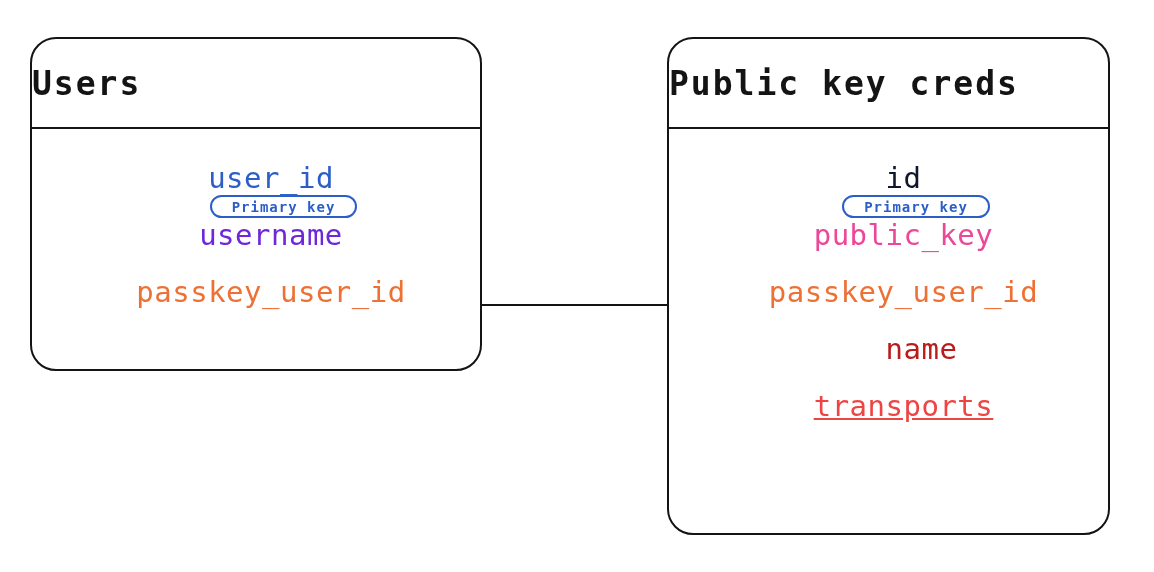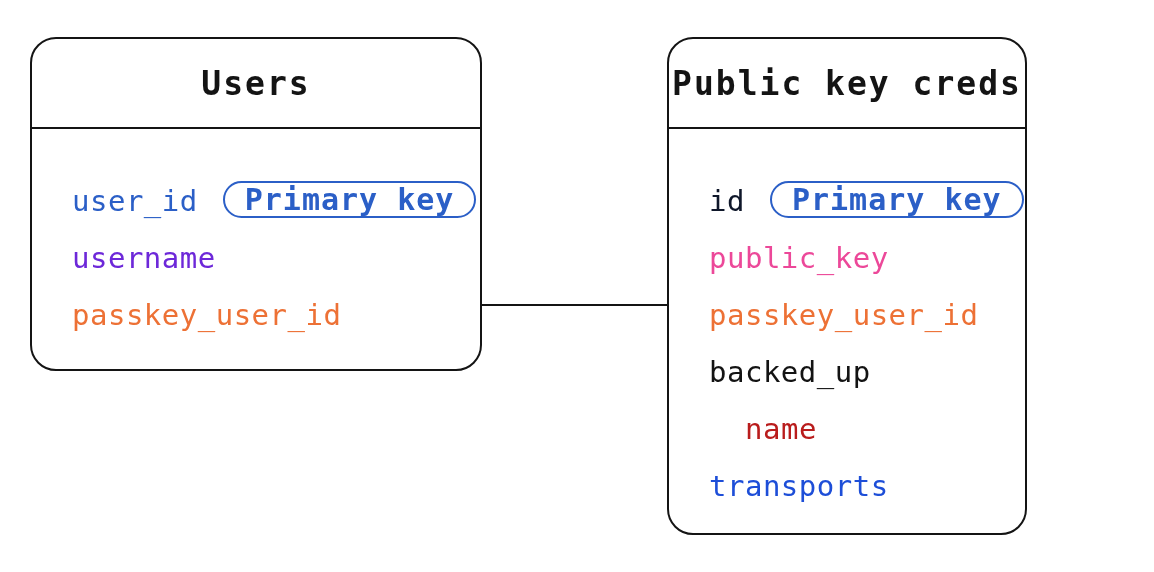--- a/index.html
+++ b/index.html
@@ -24,64 +24,64 @@
   }
   .table-box.users {
     left: 30px;
     top: 37px;
     width: 452px;
     height: 334px;
   }
   .table-box.creds {
     left: 667px;
     top: 37px;
-    width: 360px;
+    width: 443px;
     height: 498px;
   }
   .table-header {
     height: 88px;
     border-bottom: 2px solid var(--ink, #141414);
     display: flex;
     align-items: center;
-    justify-content: center;
   }
   .table-title {
     margin: 0;
     font-size: 33px;
     font-weight: bold;
     letter-spacing: 2px;
     color: var(--ink, #141414);
     white-space: nowrap;
   }
   .field-list {
     list-style: none;
     margin: 0;
     padding: 32px 10px 0 40px;
   }
   .field-row {
     height: 57px;
     display: flex;
-    align-items: flex-end;
+    align-items: center;
     white-space: nowrap;
+    flex-direction: column;
   }
   .field-name {
     font-size: 29px;
     letter-spacing: 0.5px;
   }
   .pk-badge {
     margin-left: 25px;
     display: inline-flex;
     align-items: center;
     height: 37px;
     padding: 0 20px;
     box-sizing: border-box;
     border: 2px solid var(--blue, #2b5fc7);
     border-radius: 20px;
     color: var(--blue, #2b5fc7);
-    font-size: 30px;
+    font-size: 14px;
     font-weight: bold;
     letter-spacing: 1px;
     line-height: 1;
   }
   .connector {
     position: absolute;
     left: 482px;
     top: 304px;
     width: 186px;
     height: 2px;
@@ -122,24 +122,21 @@
         <span class="field-name" style="color: #0f172a;">id</span>
         <span class="pk-badge">Primary key</span>
       </li>
       <li class="field-row">
         <span class="field-name" style="color: #ec4899;">public_key</span>
       </li>
       <li class="field-row">
         <span class="field-name" style="color: rgb(237, 113, 53);">passkey_user_id</span>
       </li>
       <li class="field-row">
-        <span class="field-name" style="color: rgb(19, 19, 19);">backed_up</span>
-      </li>
-      <li class="field-row">
         <span class="field-name" style="color: #b91c1c; margin-left: 36px;">name</span>
       </li>
       <li class="field-row">
-        <span class="field-name" style="color: #1d4ed8;">transports</span>
+        <span class="field-name" style="color: #ef4444; text-decoration: underline;">transports</span>
       </li>
     </ul>
   </section>
 
 </div>
 
 </body></html>

